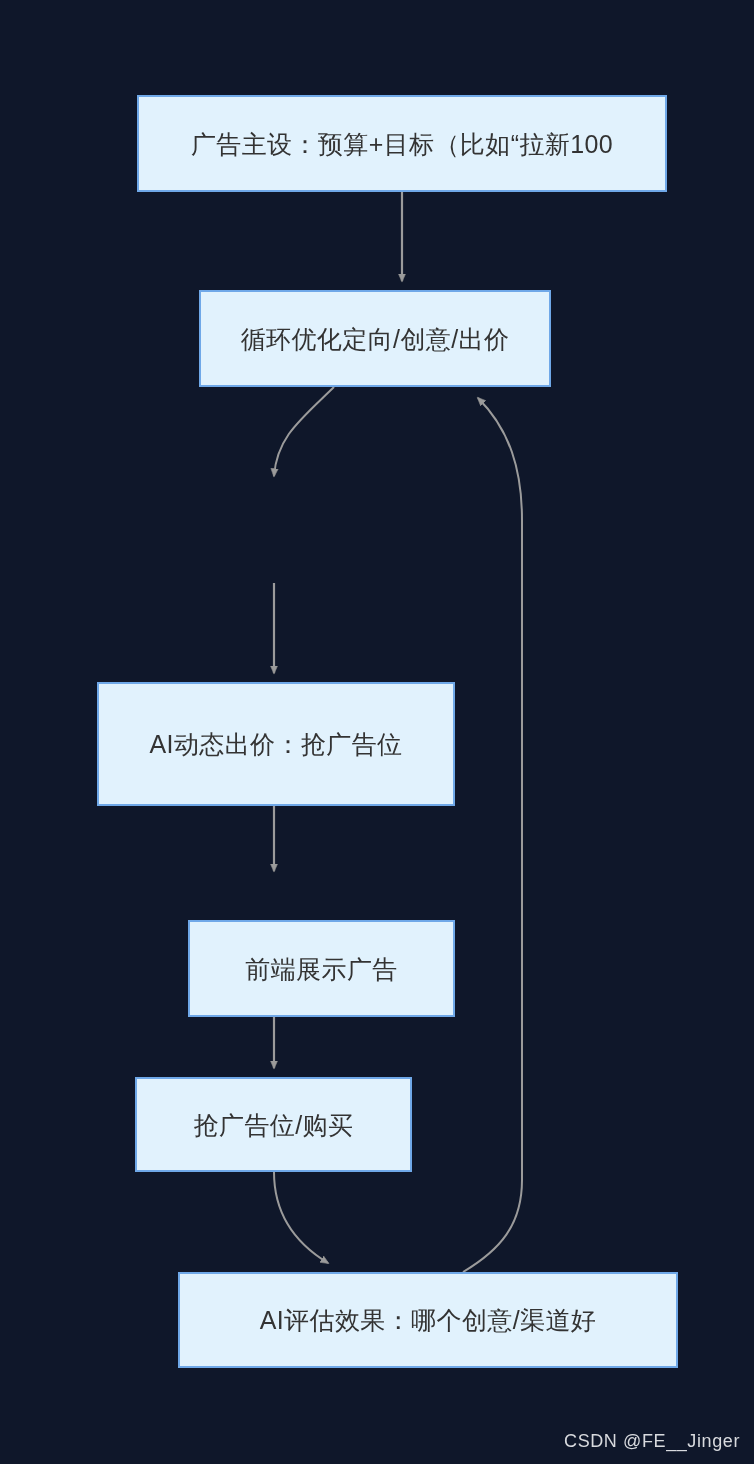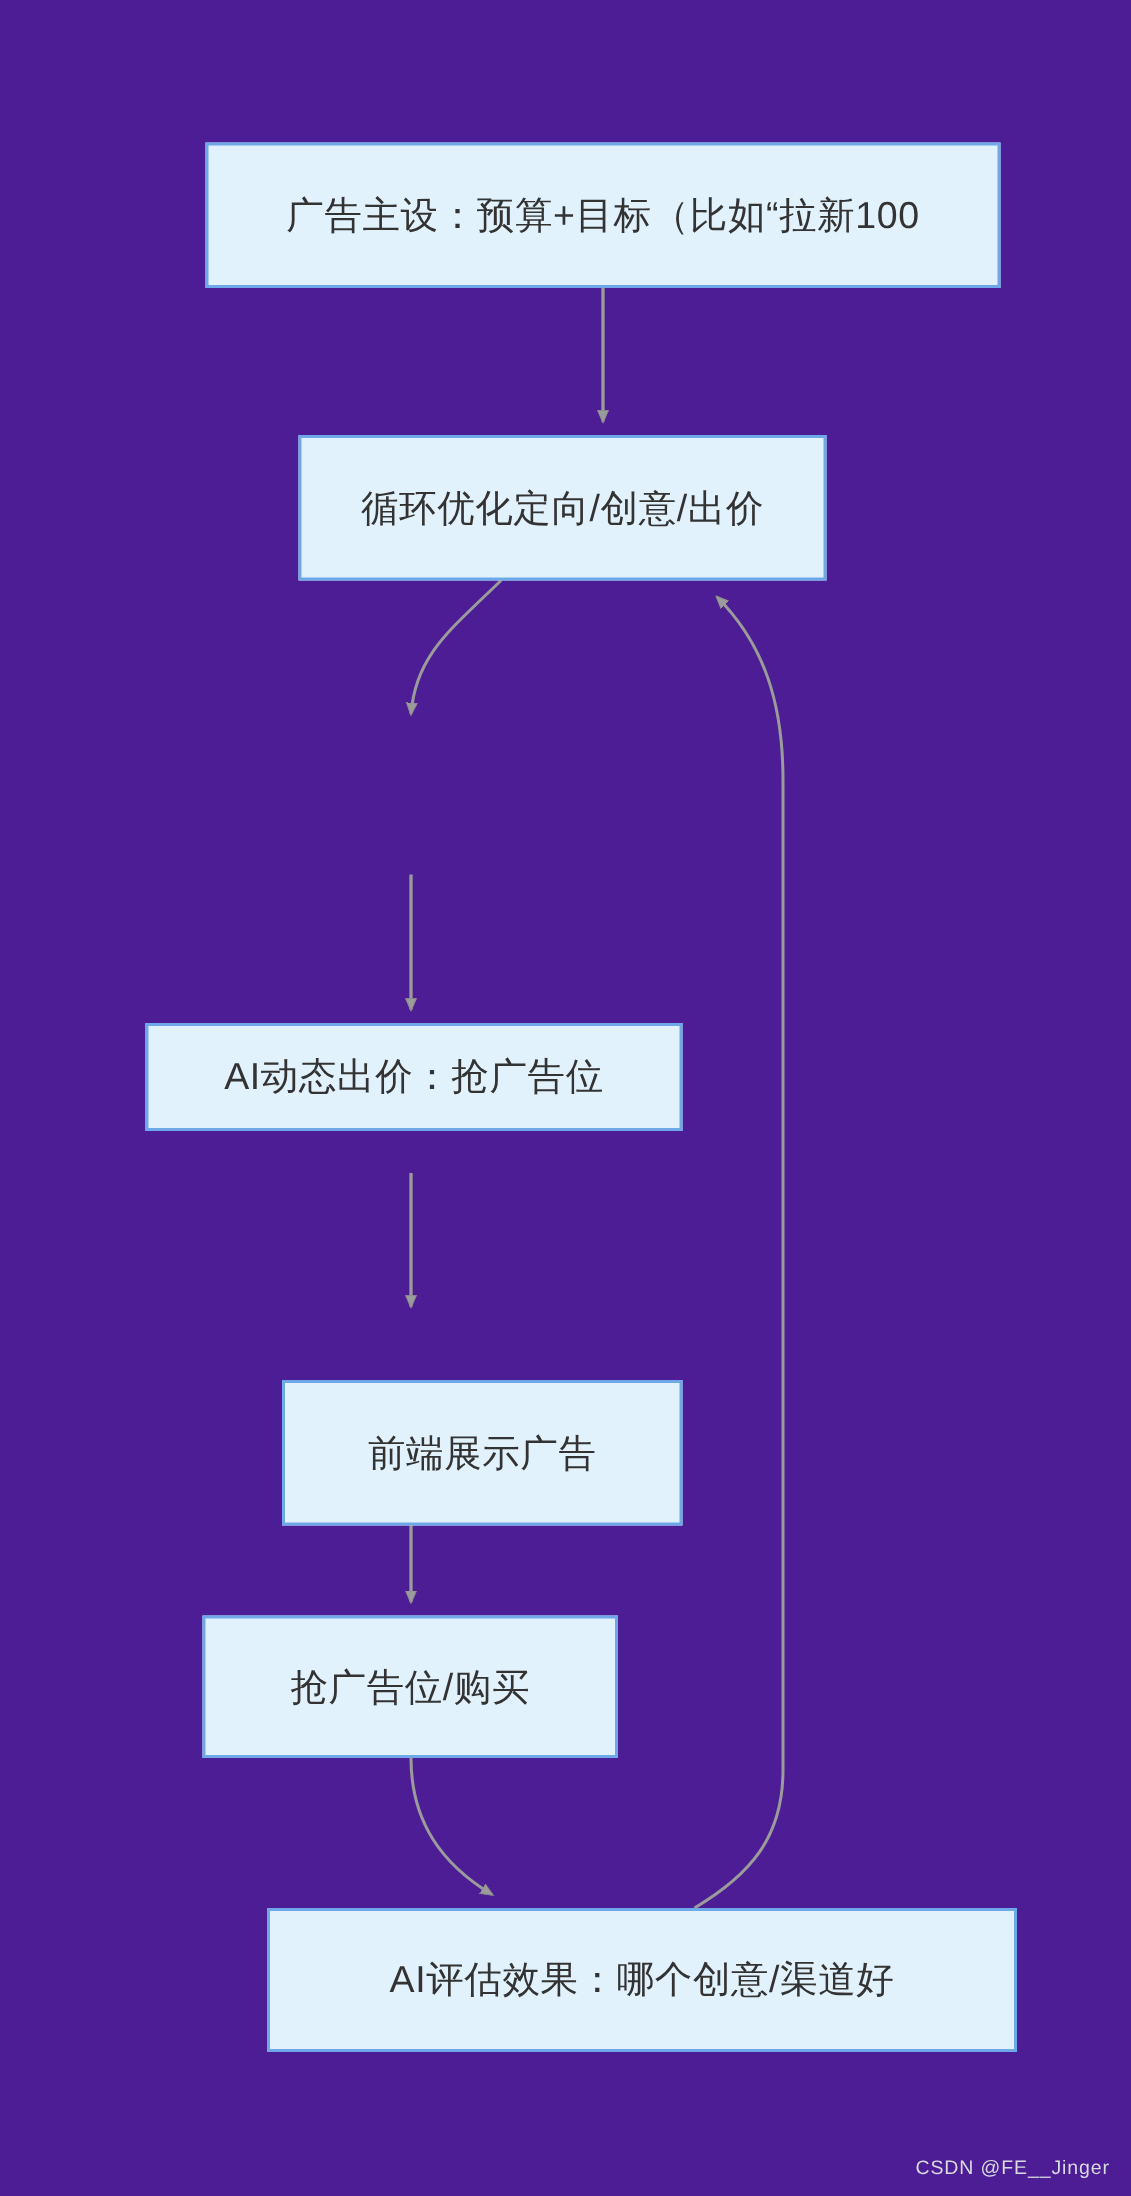--- a/index.html
+++ b/index.html
@@ -7,21 +7,21 @@
     padding: 0;
     background: #ffffff;
   }
   body {
     font-family: "Liberation Sans", "DejaVu Sans", sans-serif;
   }
   #canvas {
     position: relative;
     width: 754px;
     height: 1464px;
-    background: #4c1d95;
+    background: #0f172a;
     overflow: hidden;
   }
   .edges {
     position: absolute;
     left: 0;
     top: 0;
     width: 754px;
     height: 1464px;
     pointer-events: none;
   }
@@ -42,21 +42,21 @@
   }
   .node .label {
     display: block;
     padding: 0 6px;
   }
   .watermark {
     position: absolute;
     right: 14px;
     bottom: 12px;
     color: #d8dade;
-    font-size: 13px;
+    font-size: 18px;
     letter-spacing: 0.6px;
     white-space: nowrap;
   }
 </style>
 </head>
 <body>
 
 <div id="canvas">
 
   <svg class="edges" viewBox="0 0 754 1464" width="754" height="1464">
@@ -85,21 +85,21 @@
 
   <div class="node" style="left:137px; top:95px; width:530px; height:97px;">
     <span class="label">广告主设：预算+目标（比如“拉新100</span>
   </div>
 
   <div class="node" style="left:199px; top:290px; width:352px; height:97px;">
     <span class="label">循环优化定向/创意/出价</span>
   </div>
 
 
-  <div class="node" style="left:97px; top:682px; width:358px; height:72px;">
+  <div class="node" style="left:97px; top:682px; width:358px; height:124px;">
     <span class="label">AI动态出价：抢广告位</span>
   </div>
 
   <div class="node" style="left:140px; top:920px; width:267px; height:97px;margin-left:48px;">
     <span class="label">前端展示广告</span>
   </div>
 
   <div class="node" style="left:135px; top:1077px; width:277px; height:95px;">
     <span class="label">抢广告位/购买</span>
   </div>

